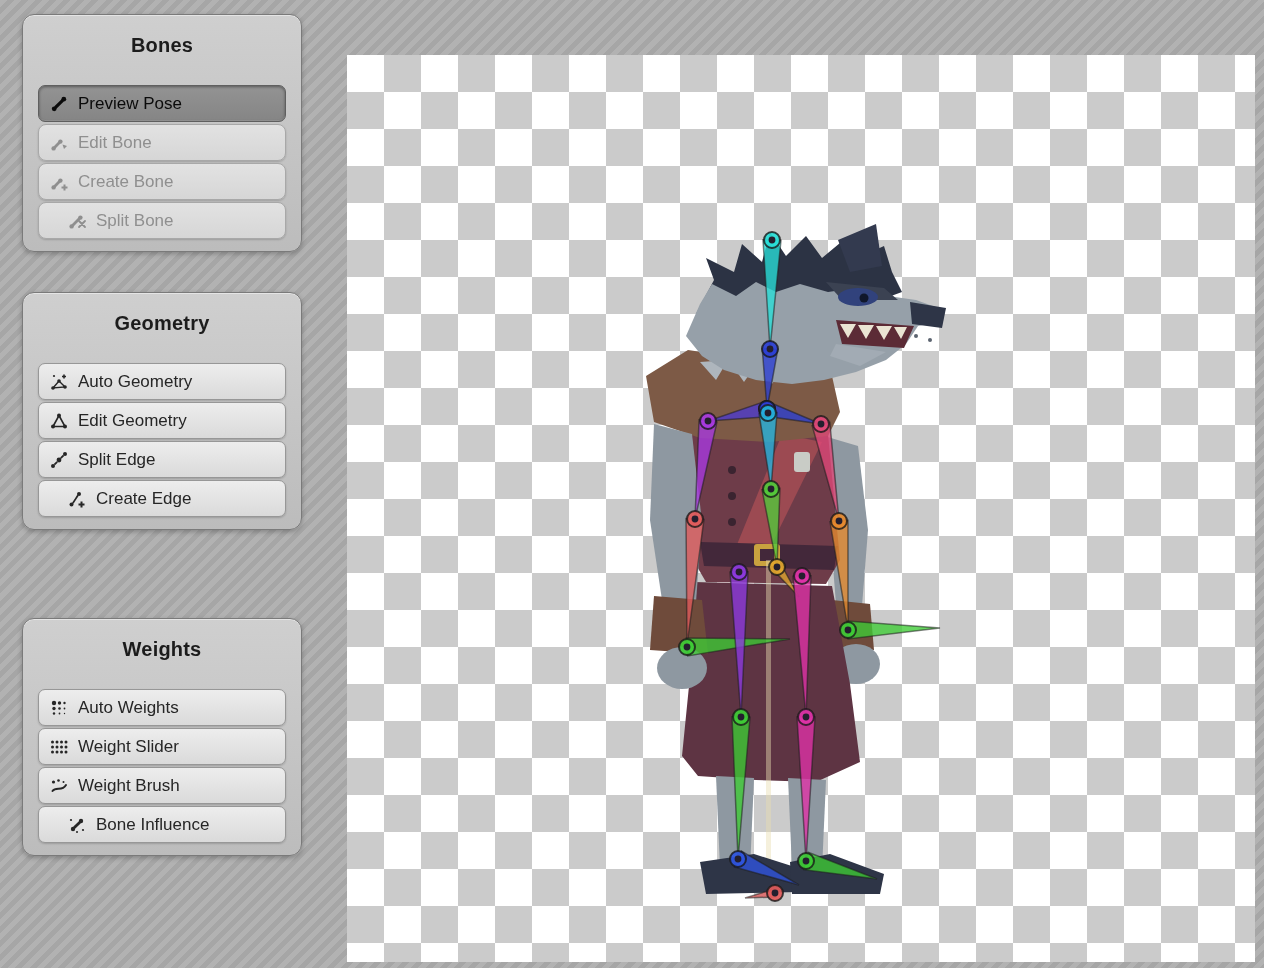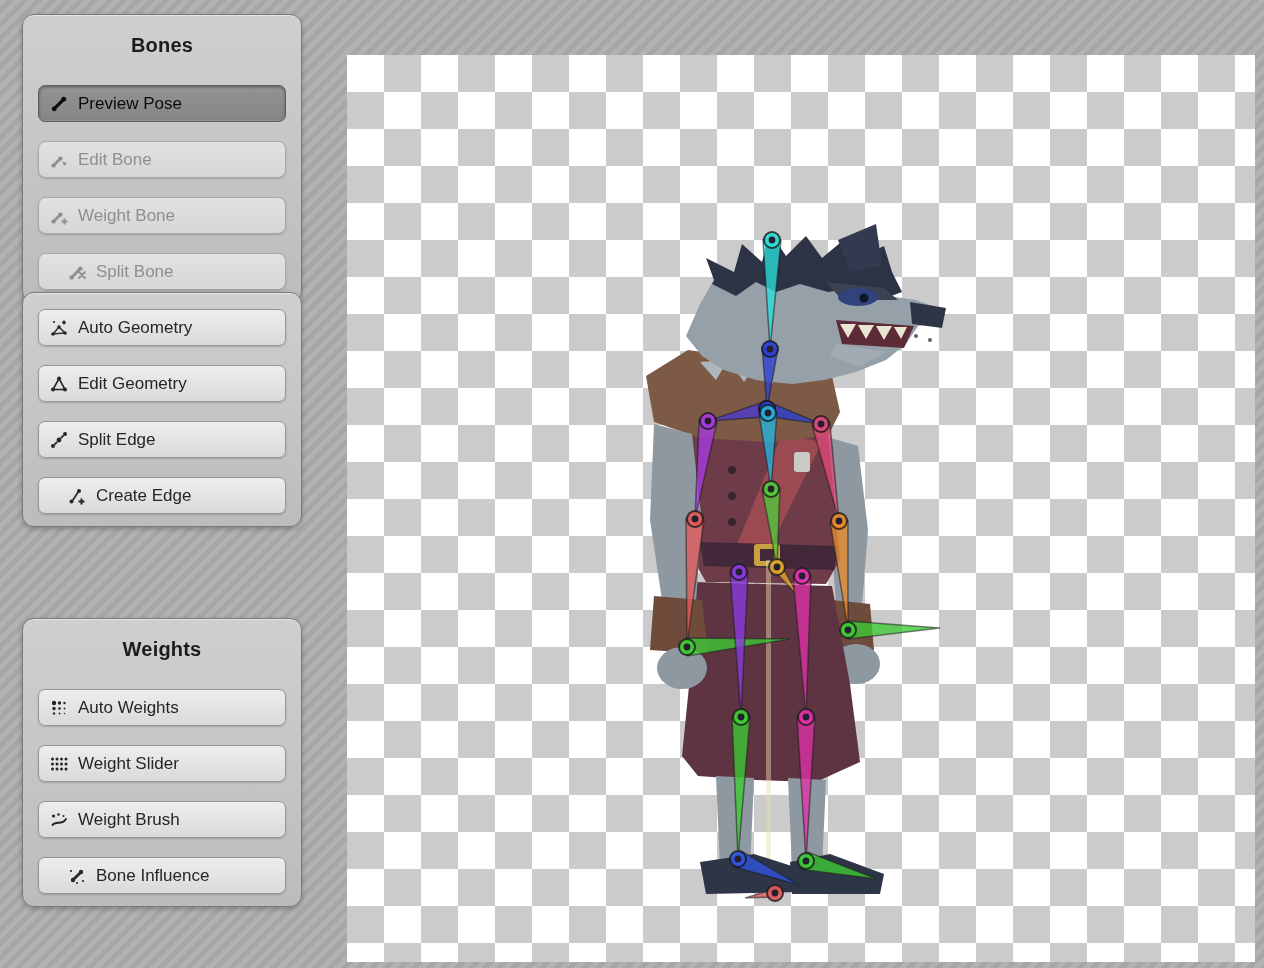--- a/index.html
+++ b/index.html
@@ -15,21 +15,21 @@
   .panel{position:absolute;left:22px;width:280px;border-radius:12px;
     border:1px solid #7a7a7a;background:linear-gradient(#cfcfcf,#bcbcbc);
     box-shadow:0 2px 5px rgba(0,0,0,.25), inset 0 1px 0 rgba(255,255,255,.45);
     padding:16px 0 12px;box-sizing:border-box;}
   #panel-bones{top:14px;}
   #panel-geometry{top:292px;}
   #panel-weights{top:618px;}
   .panel-title{font-size:20px;line-height:28px;font-weight:600;color:#1c1c1c;
     text-align:center;margin-bottom:26px;letter-spacing:.2px;}
   .tool-btn{display:flex;align-items:center;gap:9px;width:248px;height:37px;
-    margin:0 auto 19px;padding:0 10px;box-sizing:border-box;border-radius:7px;
+    margin:0 auto 2px;padding:0 10px;box-sizing:border-box;border-radius:7px;
     border:1px solid #979797;background:linear-gradient(#ededed,#dadada);
     box-shadow:0 1px 2px rgba(0,0,0,.18);font-family:inherit;font-size:17px;
     font-weight:500;color:#262626;cursor:default;appearance:none;text-align:left;}
   .tool-btn:last-child{margin-bottom:0;padding-left:28px;}
   .tool-btn.active{background:linear-gradient(#939393,#858585);border-color:#5f5f5f;
     color:#0b0b0b;box-shadow:inset 0 1px 3px rgba(0,0,0,.40), inset 0 -1px 0 rgba(255,255,255,.15);}
   .tool-btn.disabled{background:linear-gradient(#e2e2e2,#d6d6d6);color:#8f8f8f;border-color:#a8a8a8;border-radius:8px;}
   .icon{display:inline-flex;width:20px;height:20px;flex:0 0 20px;}
   .icon svg{width:20px;height:20px;}
   .label{white-space:nowrap;}
@@ -181,36 +181,37 @@
     </button>
     <button class="tool-btn disabled">
       <span class="icon">
           <svg viewBox="0 0 20 20">
             <circle cx="4.6" cy="15.4" r="2.2" fill="currentColor"></circle>
             <circle cx="11.4" cy="8.6" r="2.2" fill="currentColor"></circle>
             <path d="M5.8 14.2 L10.2 9.8" stroke="currentColor" stroke-width="2.8" stroke-linecap="round" fill="none"></path>
             <path d="M15.5 12.5 V18.5 M12.5 15.5 H18.5" stroke="currentColor" stroke-width="2" fill="none"></path>
           </svg>
         </span>
-      <span class="label">Weight Bone</span>
+      <span class="label">Create Bone</span>
     </button>
     <button class="tool-btn disabled">
       <span class="icon">
           <svg viewBox="0 0 20 20">
             <circle cx="4.6" cy="15.4" r="2.2" fill="currentColor"></circle>
             <circle cx="13.4" cy="6.6" r="2.2" fill="currentColor"></circle>
             <path d="M5.8 14.2 L12.2 7.8" stroke="currentColor" stroke-width="2.8" stroke-linecap="round" fill="none"></path>
             <path d="M12 16 L18 10 M12 10 L18 16" stroke="currentColor" stroke-width="1.8" stroke-linecap="round" fill="none"></path>
           </svg>
         </span>
       <span class="label">Split Bone</span>
     </button>
   </div>
 
   <div class="panel" id="panel-geometry">
+    <div class="panel-title">Geometry</div>
     <button class="tool-btn enabled">
       <span class="icon">
           <svg viewBox="0 0 20 20">
             <path d="M4 16 L10 9 L16 15 Z" stroke="currentColor" stroke-width="1.4" fill="none"></path>
             <circle cx="4" cy="16" r="1.8" fill="currentColor"></circle>
             <circle cx="10" cy="9" r="1.8" fill="currentColor"></circle>
             <circle cx="16" cy="15" r="1.8" fill="currentColor"></circle>
             <path d="M15 2.5 v4 M13 4.5 h4" stroke="currentColor" stroke-width="1.6" fill="none"></path>
             <circle cx="5" cy="4" r="1.1" fill="currentColor"></circle>
           </svg>

